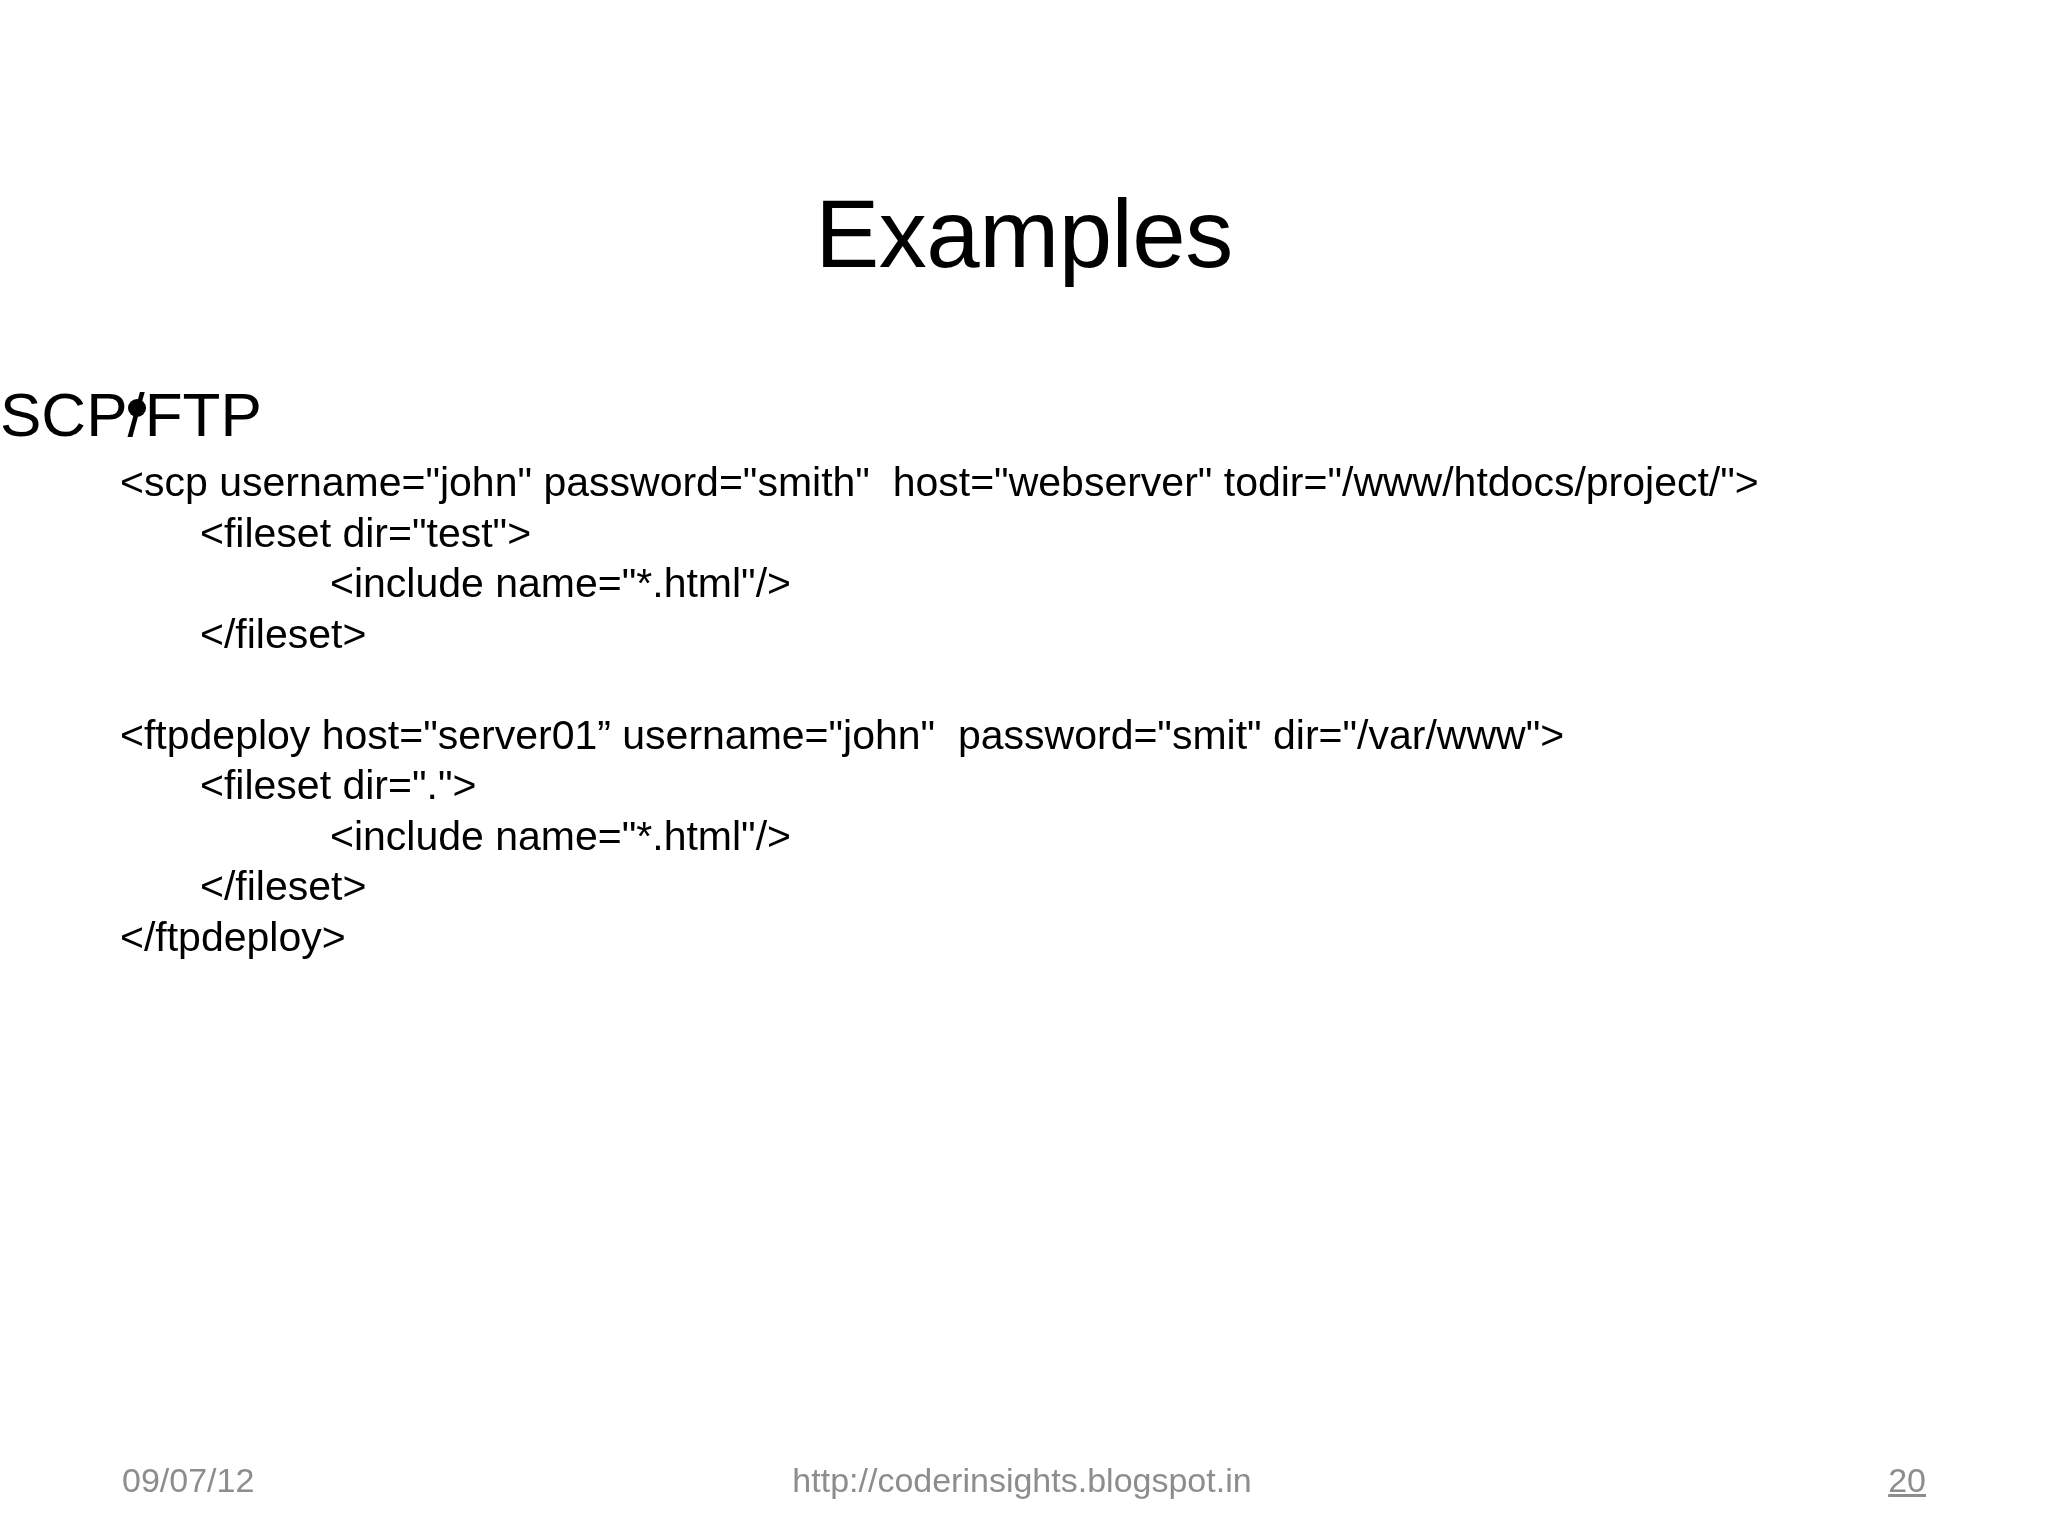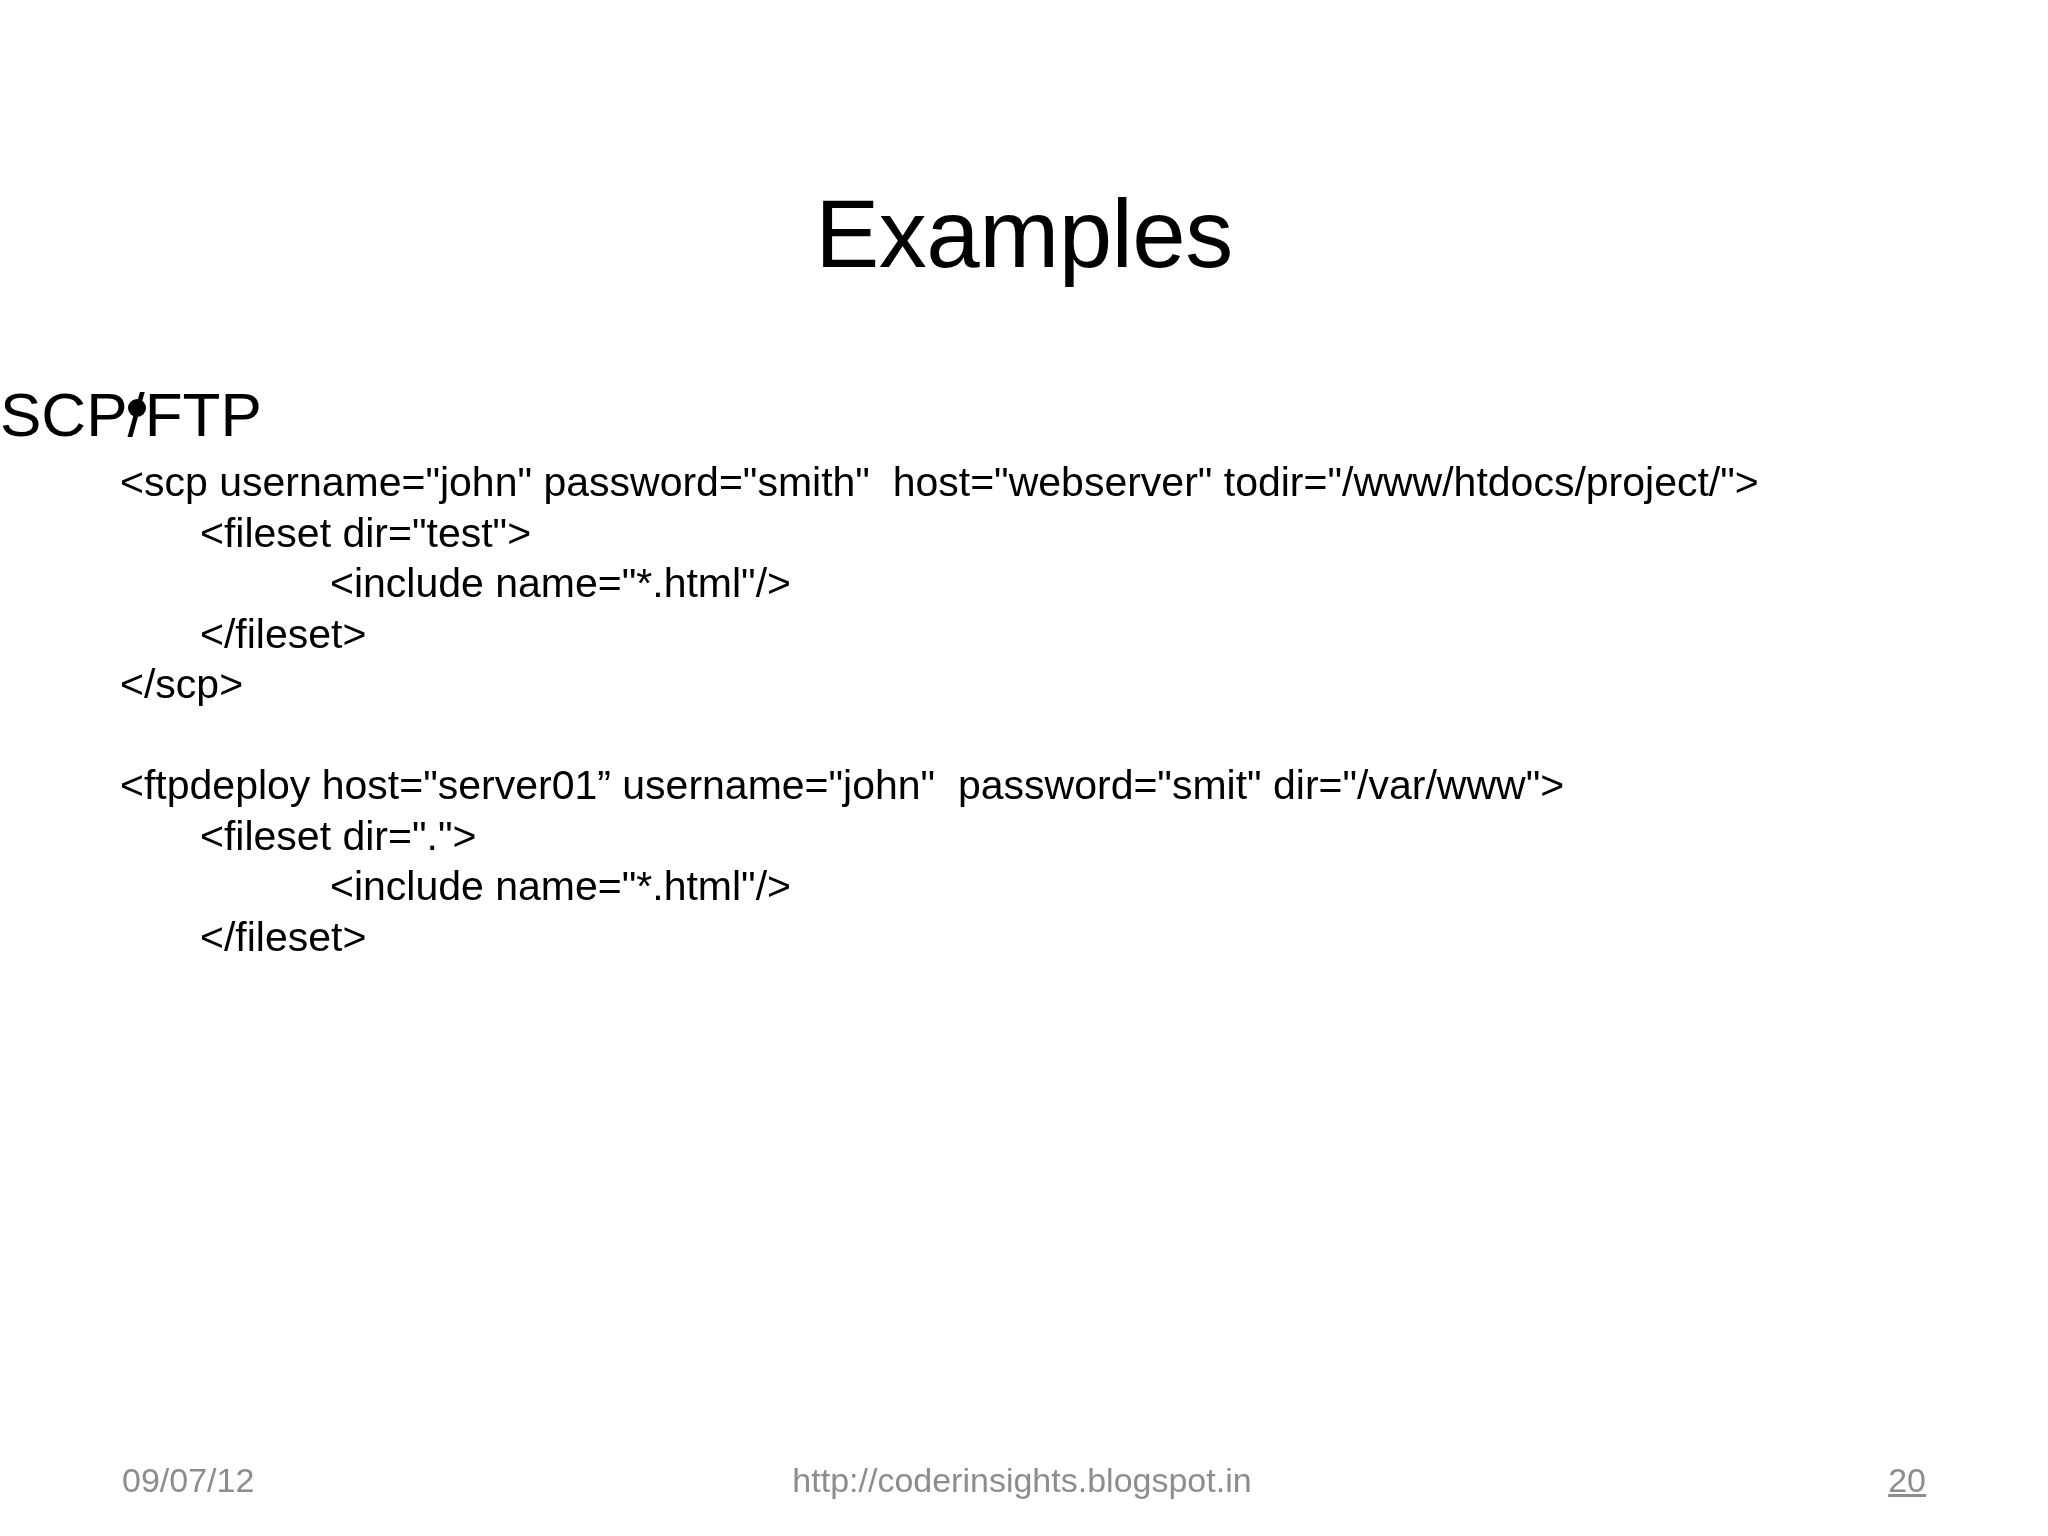--- a/index.html
+++ b/index.html
@@ -127,26 +127,26 @@
     <div class="bullet-row">
       <span class="bullet-dot"></span>
       <span>SCP/FTP</span>
     </div>
 
     <ul class="code-block">
       <li class="code-line">&lt;scp username="john" password="smith"  host="webserver" todir="/www/htdocs/project/"&gt;</li>
       <li class="code-line indent-1">&lt;fileset dir="test"&gt;</li>
       <li class="code-line indent-2">&lt;include name="*.html"/&gt;</li>
       <li class="code-line indent-1">&lt;/fileset&gt;</li>
-      <li class="code-line">&lt;/scp&gt;</li>
       <li class="code-line blank"> </li>
       <li class="code-line">&lt;ftpdeploy host="server01” username="john"  password="smit" dir="/var/www"&gt;</li>
       <li class="code-line indent-1">&lt;fileset dir="."&gt;</li>
       <li class="code-line indent-2">&lt;include name="*.html"/&gt;</li>
       <li class="code-line indent-1">&lt;/fileset&gt;</li>
+      <li class="code-line">&lt;/ftpdeploy&gt;</li>
     </ul>
 
   </div>
 
   <div class="footer">
     <span class="footer-date">09/07/12</span>
     <span class="footer-url">http://coderinsights.blogspot.in</span>
     <span class="footer-page">20</span>
   </div>
 

